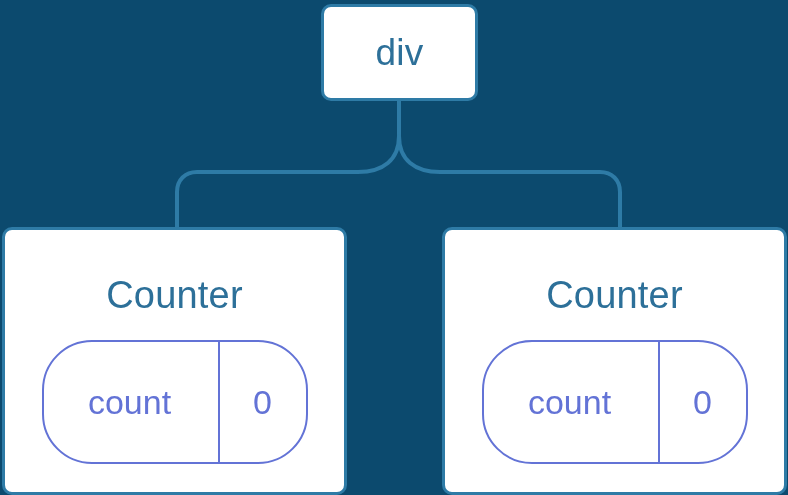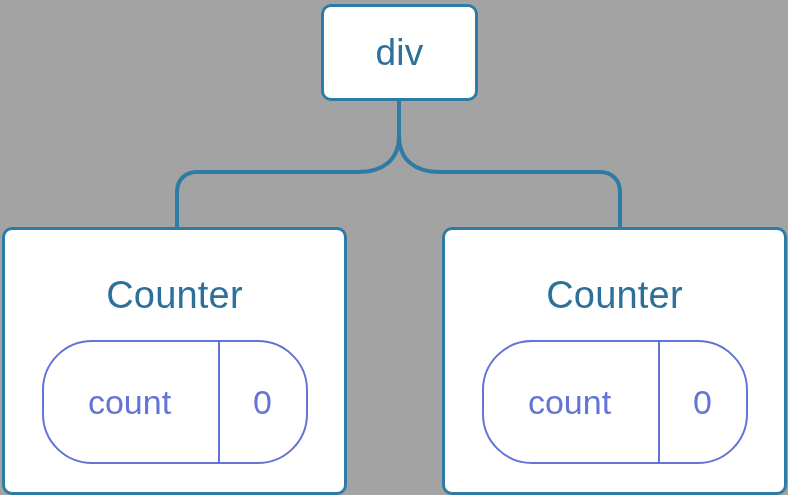--- a/index.html
+++ b/index.html
@@ -10,21 +10,21 @@
     width: 788px;
     height: 495px;
     overflow: hidden;
     font-family: "Liberation Sans", sans-serif;
   }
 
   #canvas {
     position: relative;
     width: 788px;
     height: 495px;
-    background: #a3a3a3;
+    background: #0c4a6e;
   }
 
   
   #connectors {
     position: absolute;
     left: 0;
     top: 0;
     width: 788px;
     height: 495px;
     z-index: 1;

